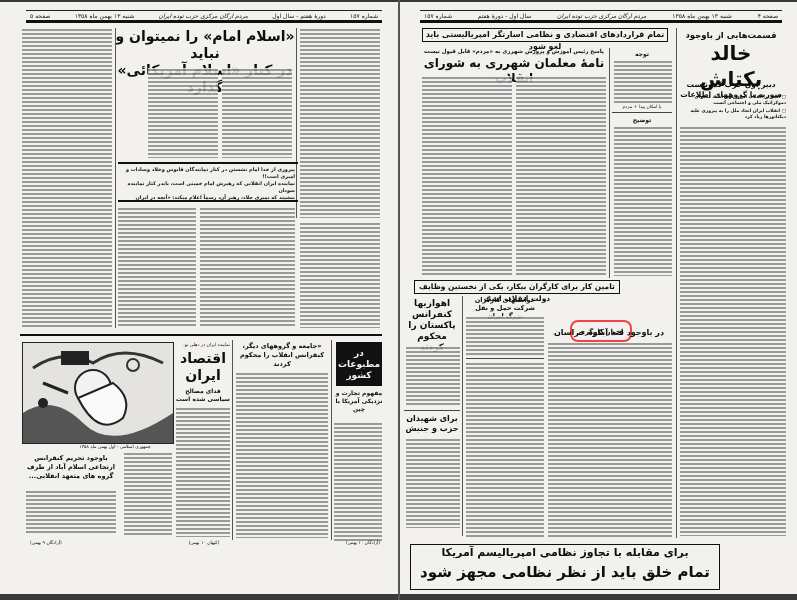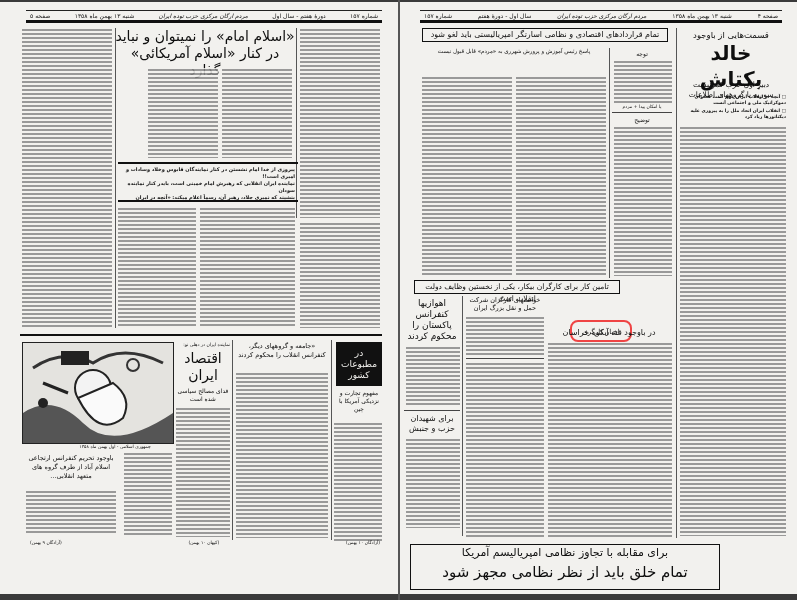--- a/index.html
+++ b/index.html
@@ -6,21 +6,21 @@
   body{width:797px;height:600px;background:#3a3a3a;position:relative;overflow:hidden;font-family:"DejaVu Sans",sans-serif;color:#111;}
   .page{position:absolute;top:2px;height:592px;background:#f2f1ee;overflow:hidden;}
   .left{left:0;width:398px;}
   .right{left:400px;width:397px;}
   .spine{position:absolute;left:398px;top:0;width:2px;height:600px;background:#555;}
   .masthead{position:absolute;top:8px;height:13px;border-top:1px solid #222;border-bottom:3px solid #111;font-size:6px;direction:rtl;display:flex;justify-content:space-between;align-items:center;padding:0 4px;box-sizing:border-box;}
   .masthead span{white-space:nowrap;}
   .abs{position:absolute;}
   .txt{font-size:4px;line-height:5px;color:#333;direction:rtl;text-align:justify;overflow:hidden;}
   .txt::before{content:"";display:block;height:100%;background:repeating-linear-gradient(#f2f1ee 0 1px,#8a8a8a 1px 3px,#f2f1ee 3px 4px);opacity:.85;}
-  .hl{direction:rtl;text-align:center;font-weight:normal;color:#0e0e0e;}
+  .hl{direction:rtl;text-align:center;font-weight:bold;color:#0e0e0e;}
   .boxhl{border:1.5px solid #111;}
   .vrule{position:absolute;width:1px;background:#555;}
   .hrule{position:absolute;height:1px;background:#444;}
   .inv{background:#111;color:#f2f1ee;}
   .cartoon{background:#ddd;border:1px solid #222;overflow:hidden;}
 </style>
 </head>
 <body>
 
 <div class="spine"></div>
@@ -128,20 +128,21 @@
 
   <div class="abs hl" style="left:212px;top:48px;width:60px;font-size:6px;">توجه</div>
   <div class="abs txt" style="left:214px;top:58px;width:58px;height:44px;"></div>
   <div class="abs" style="left:212px;top:102px;width:60px;direction:rtl;font-size:4.5px;text-align:center;">با امکان پیدا + مردم</div>
   <div class="hrule" style="left:212px;top:110px;width:60px;"></div>
   <div class="abs hl" style="left:212px;top:114px;width:60px;font-size:6px;">توضیح</div>
   <div class="abs txt" style="left:214px;top:124px;width:58px;height:150px;"></div>
   <div class="vrule" style="left:209px;top:46px;height:230px;"></div>
 
   <div class="abs hl" style="left:22px;top:46px;width:184px;font-size:5.5px;">پاسخ رئیس آموزش و پرورش شهرری به «مردم» قابل قبول نیست</div>
+  <div class="abs hl" style="left:22px;top:54px;width:184px;font-size:12px;line-height:15px;">نامۀ معلمان شهرری به شورای انقلاب</div>
   <div class="abs txt" style="left:116px;top:74px;width:90px;height:200px;"></div>
   <div class="abs txt" style="left:22px;top:74px;width:90px;height:200px;"></div>
 
   <div class="abs hl boxhl" style="left:14px;top:278px;width:206px;height:14px;font-size:7.5px;line-height:12px;box-sizing:border-box;">تامین کار برای کارگران بیکار، یکی از نخستین وظایف دولت انقلاب است</div>
 
   <div class="abs hl" style="left:4px;top:296px;width:56px;font-size:9px;line-height:11px;">اهوازیها کنفرانس پاکستان را محکوم کردند</div>
   <div class="abs txt" style="left:6px;top:344px;width:54px;height:60px;"></div>
   <div class="hrule" style="left:4px;top:408px;width:56px;"></div>
   <div class="abs hl" style="left:4px;top:412px;width:56px;font-size:8px;line-height:10px;">برای شهیدان حزب و جنبش</div>
   <div class="abs txt" style="left:6px;top:436px;width:54px;height:90px;"></div>

